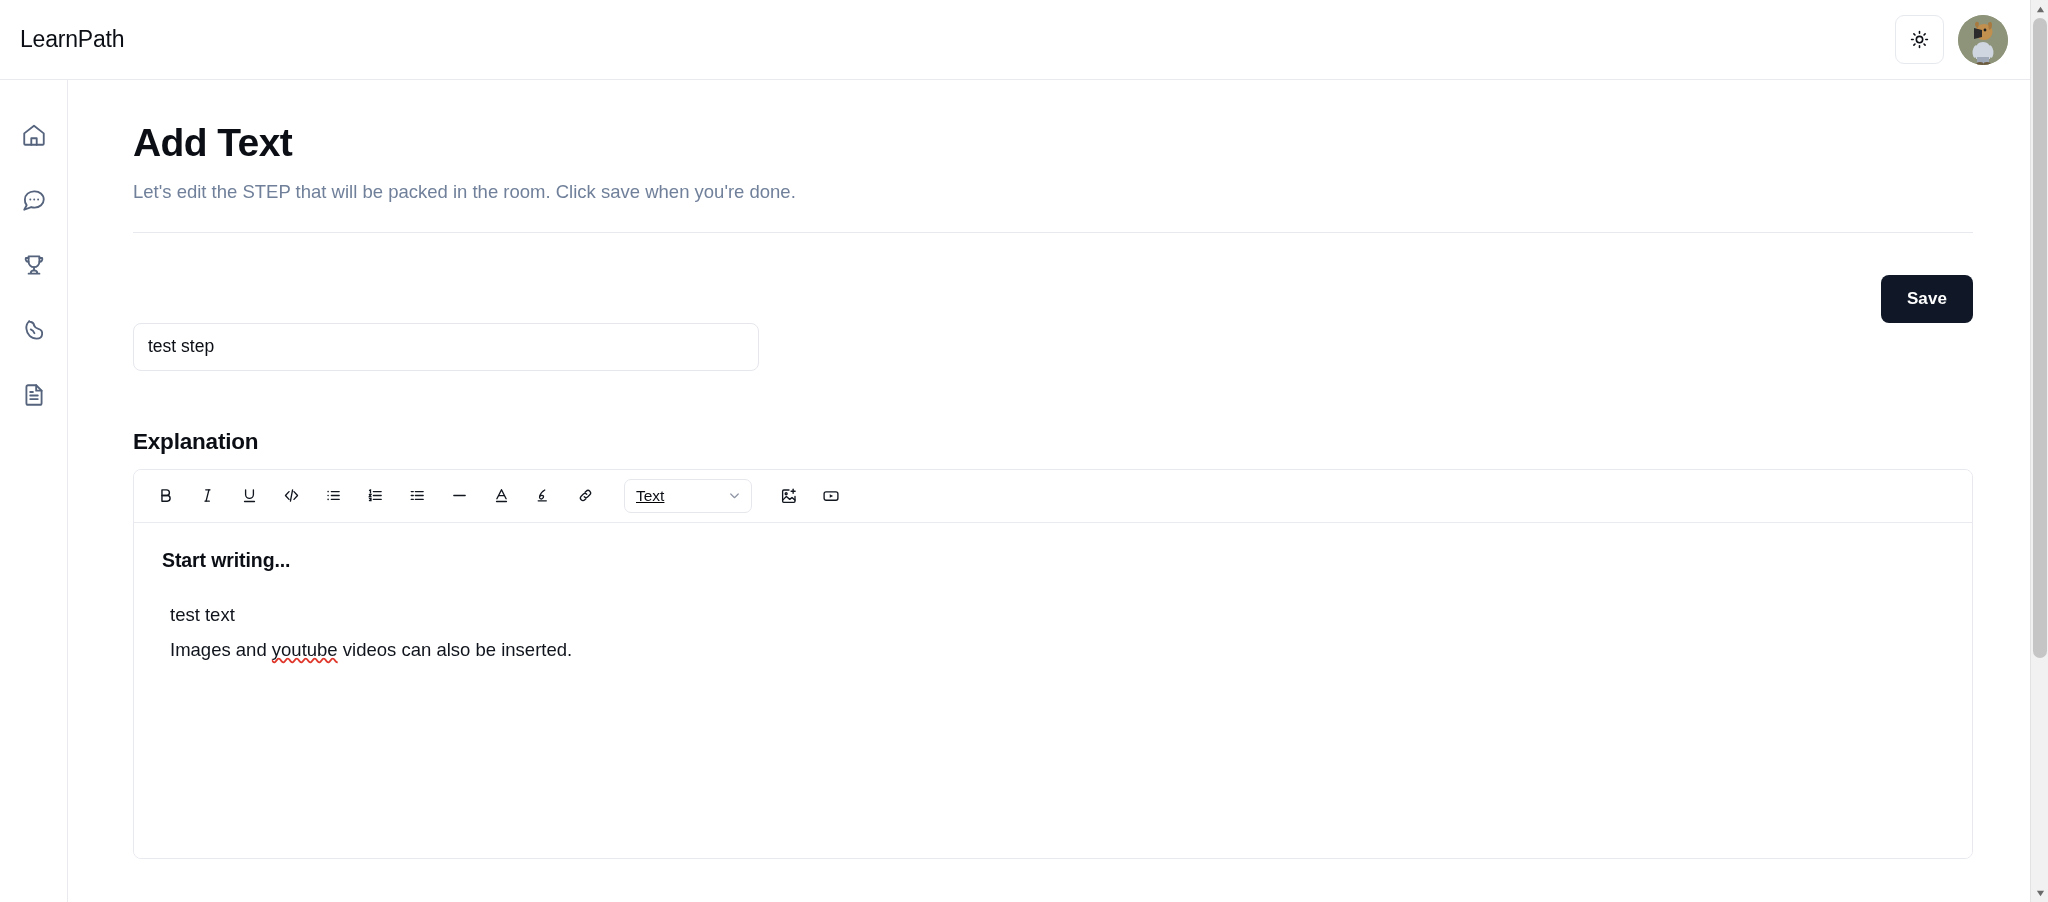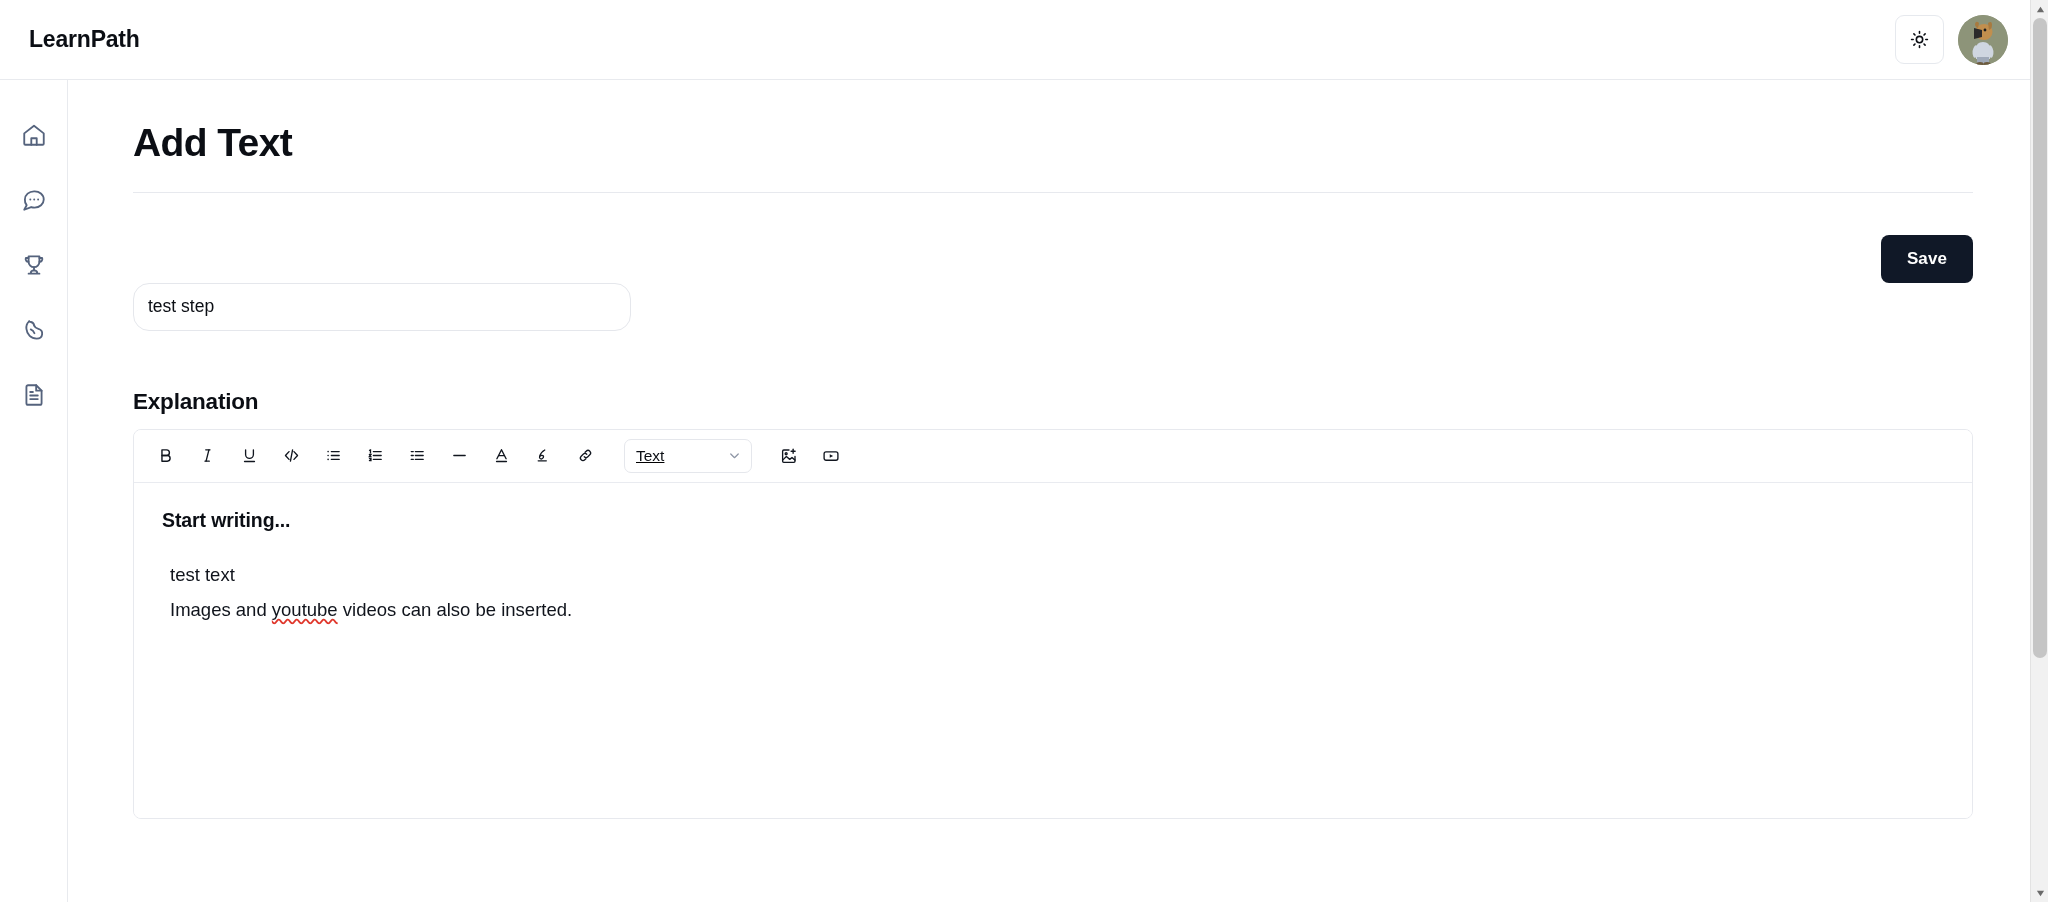--- a/index.html
+++ b/index.html
@@ -15,23 +15,23 @@
   
   .topbar {
     position: absolute; top: 0; left: 0;
     width: 2048px; height: 80px;
     background: #ffffff;
     border-bottom: 1px solid #e8eaee;
     display: flex; align-items: center;
     z-index: 5;
   }
   .brand {
-    margin-left: 29px;
+    margin-left: 20px;
     font-size: 23px;
-    font-weight: 700;
+    font-weight: 400;
     color: #0b0e14;
     letter-spacing: -0.2px;
   }
   .topbar-right {
     margin-left: auto;
     display: flex; align-items: center;
     gap: 14px;
     margin-right: 40px;
   }
   .theme-toggle {
@@ -129,24 +129,24 @@
     font-weight: 700;
     color: #0b0e14;
     margin: 33px 0 14px 15px;
     letter-spacing: -0.2px;
   }
   .label-explanation { margin-top: 58px; }
 
   .title-input {
     display: block;
     margin-left: 15px;
-    width: 498px;
+    width: 626px;
     height: 48px;
     border: 1px solid #e5e7ec;
-    border-radius: 16px;
+    border-radius: 8px;
     background: #fff;
     font-size: 17.5px;
     font-family: "Liberation Sans", sans-serif;
     color: #0b0e14;
     padding: 0 14px;
     outline: none;
   }
 
   
   .editor {
@@ -351,20 +351,21 @@
       </svg>
     </span>
   </div>
 
 </div>
 
 <div class="main">
   <div class="content">
 
     <h1 class="page-title">Add Text</h1>
+    <p class="page-sub">Let's edit the STEP that will be packed in the room. Click save when you're done.</p>
     <div class="divider"></div>
 
     <div class="save-row">
       <button class="save-btn">Save</button>
     </div>
 
     <input class="title-input" type="text" value="test step" style="">
 
     <div class="field-label label-explanation">Explanation</div>
 

